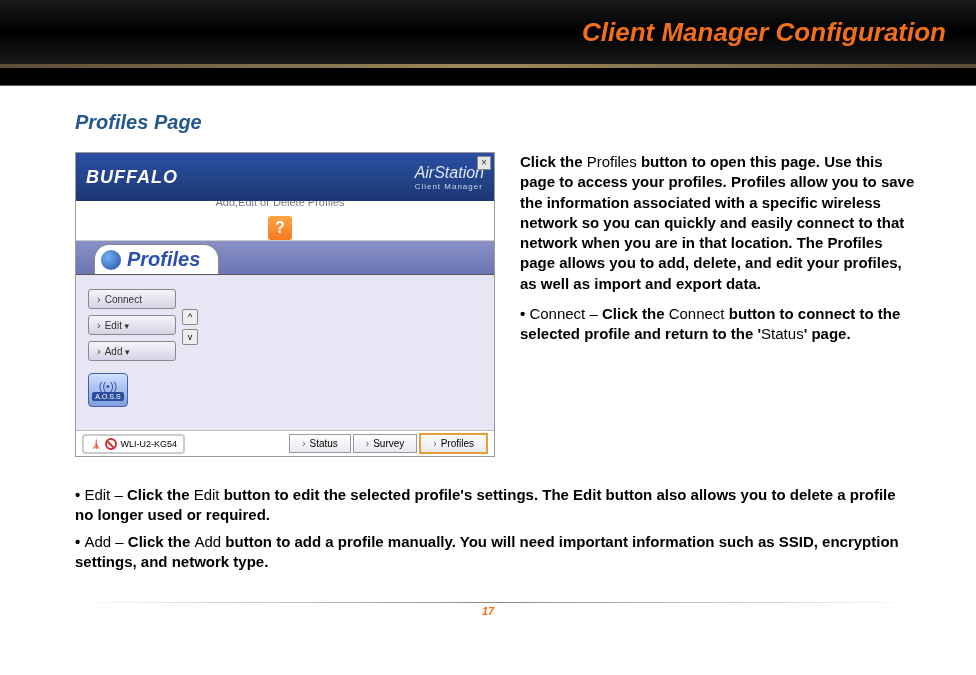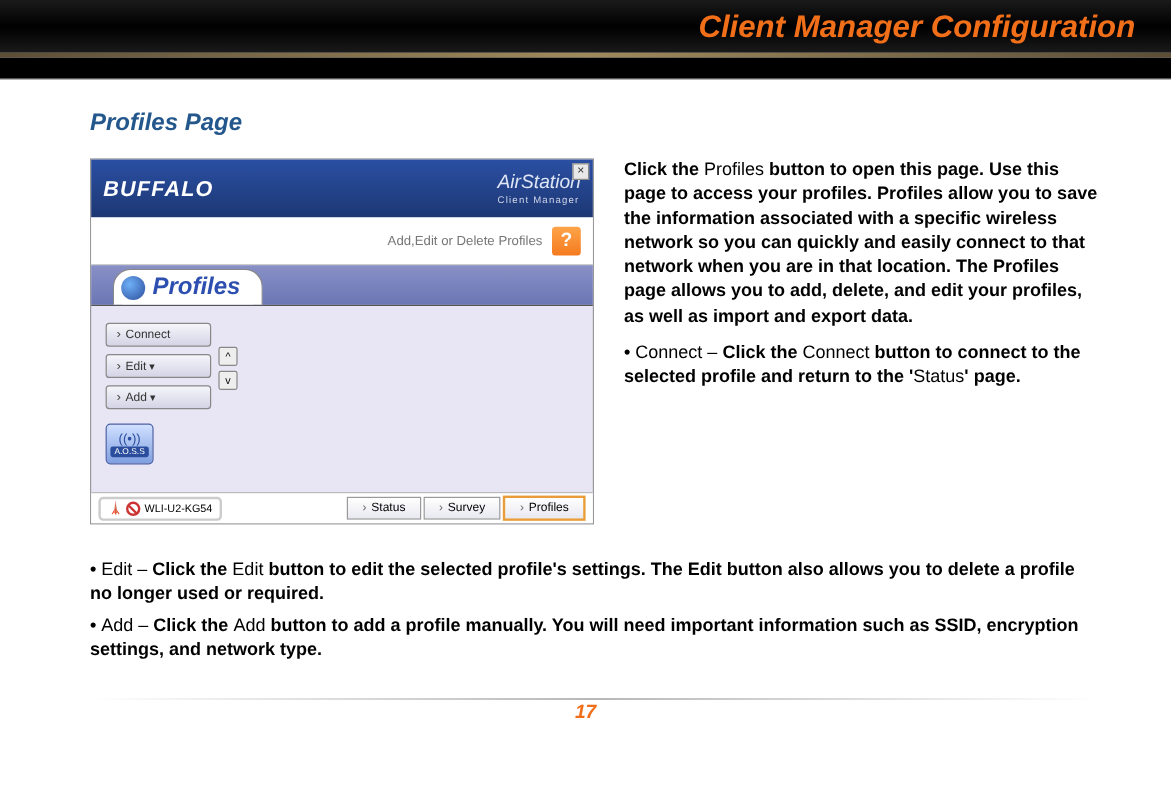--- a/index.html
+++ b/index.html
@@ -5,21 +5,21 @@
   * { box-sizing: border-box; }
   body {
     margin: 0;
     width: 976px;
     height: 675px;
     font-family: Arial, Helvetica, sans-serif;
     background: #ffffff;
     overflow: hidden;
   }
   .header-bar {
-    height: 44px;
+    height: 64px;
     background: linear-gradient(to bottom, #1a1a1a 0%, #000000 50%, #1a1a1a 100%);
     display:flex;
     align-items:center;
     justify-content:flex-end;
     padding-right:30px;
   }
   .header-title {
     color:#f26f1a;
     font-weight:bold;
     font-style:italic;
@@ -67,20 +67,21 @@
   .airstation{color:#dfe6f5;font-style:italic;font-size:16px;text-align:right;}
   .air-sub{font-size:8px;color:#cfd6ea;text-align:left;letter-spacing:1px;}
   .close-x{
     position:absolute; top:3px; right:3px;
     width:14px;height:14px;background:#e8e8e8;border:1px solid #888;
     font-size:10px;line-height:12px;text-align:center;color:#333;
   }
   .subtitle-bar{
     height:40px;background:#fff;display:flex;align-items:center;justify-content:flex-end;padding-right:10px;gap:8px;
     border-bottom:1px solid #ccc;
+    flex-direction:column;
   }
   .subtitle-text{font-size:11px;color:#777;}
   .help-btn{
     width:24px;height:24px;background:linear-gradient(#ffa449,#f47a1f);
     color:#fff;font-weight:bold;font-size:16px;text-align:center;line-height:24px;border-radius:3px;
   }
   .tab-bar{
     height:34px;
     background:linear-gradient(to bottom,#8890c5,#6b76b5);
     display:flex;align-items:flex-end;
@@ -145,21 +146,21 @@
   }
   .ft-tab.active{border:2px solid #e89d3a;}
   .ft-tab::before{content:"›";color:#666;font-size:10px;}
   .right-text{font-size:15px;font-weight:bold;line-height:1.35;color:#000;}
   .plain{font-weight:normal;}
   .below-text{font-size:15px;font-weight:bold;line-height:1.35;color:#000;margin-top:28px;}
   .rule{
     margin:30px 60px 0 75px;height:1px;
     background:linear-gradient(to right,rgba(0,0,0,0),#888,rgba(0,0,0,0));
   }
-  .page-num{text-align:center;color:#f26f1a;font-weight:bold;font-style:italic;font-size:16px;margin-top:2px;}
+  .page-num{text-align:center;color:#f26f1a;font-weight:bold;font-style:italic;font-size:11px;margin-top:2px;}
 </style>
 </head>
 <body>
 
 <div class="header-bar">
   <span class="header-title">Client Manager Configuration</span>
 </div>
 <div class="stripe"></div>
 <div class="stripe2"></div>
 

